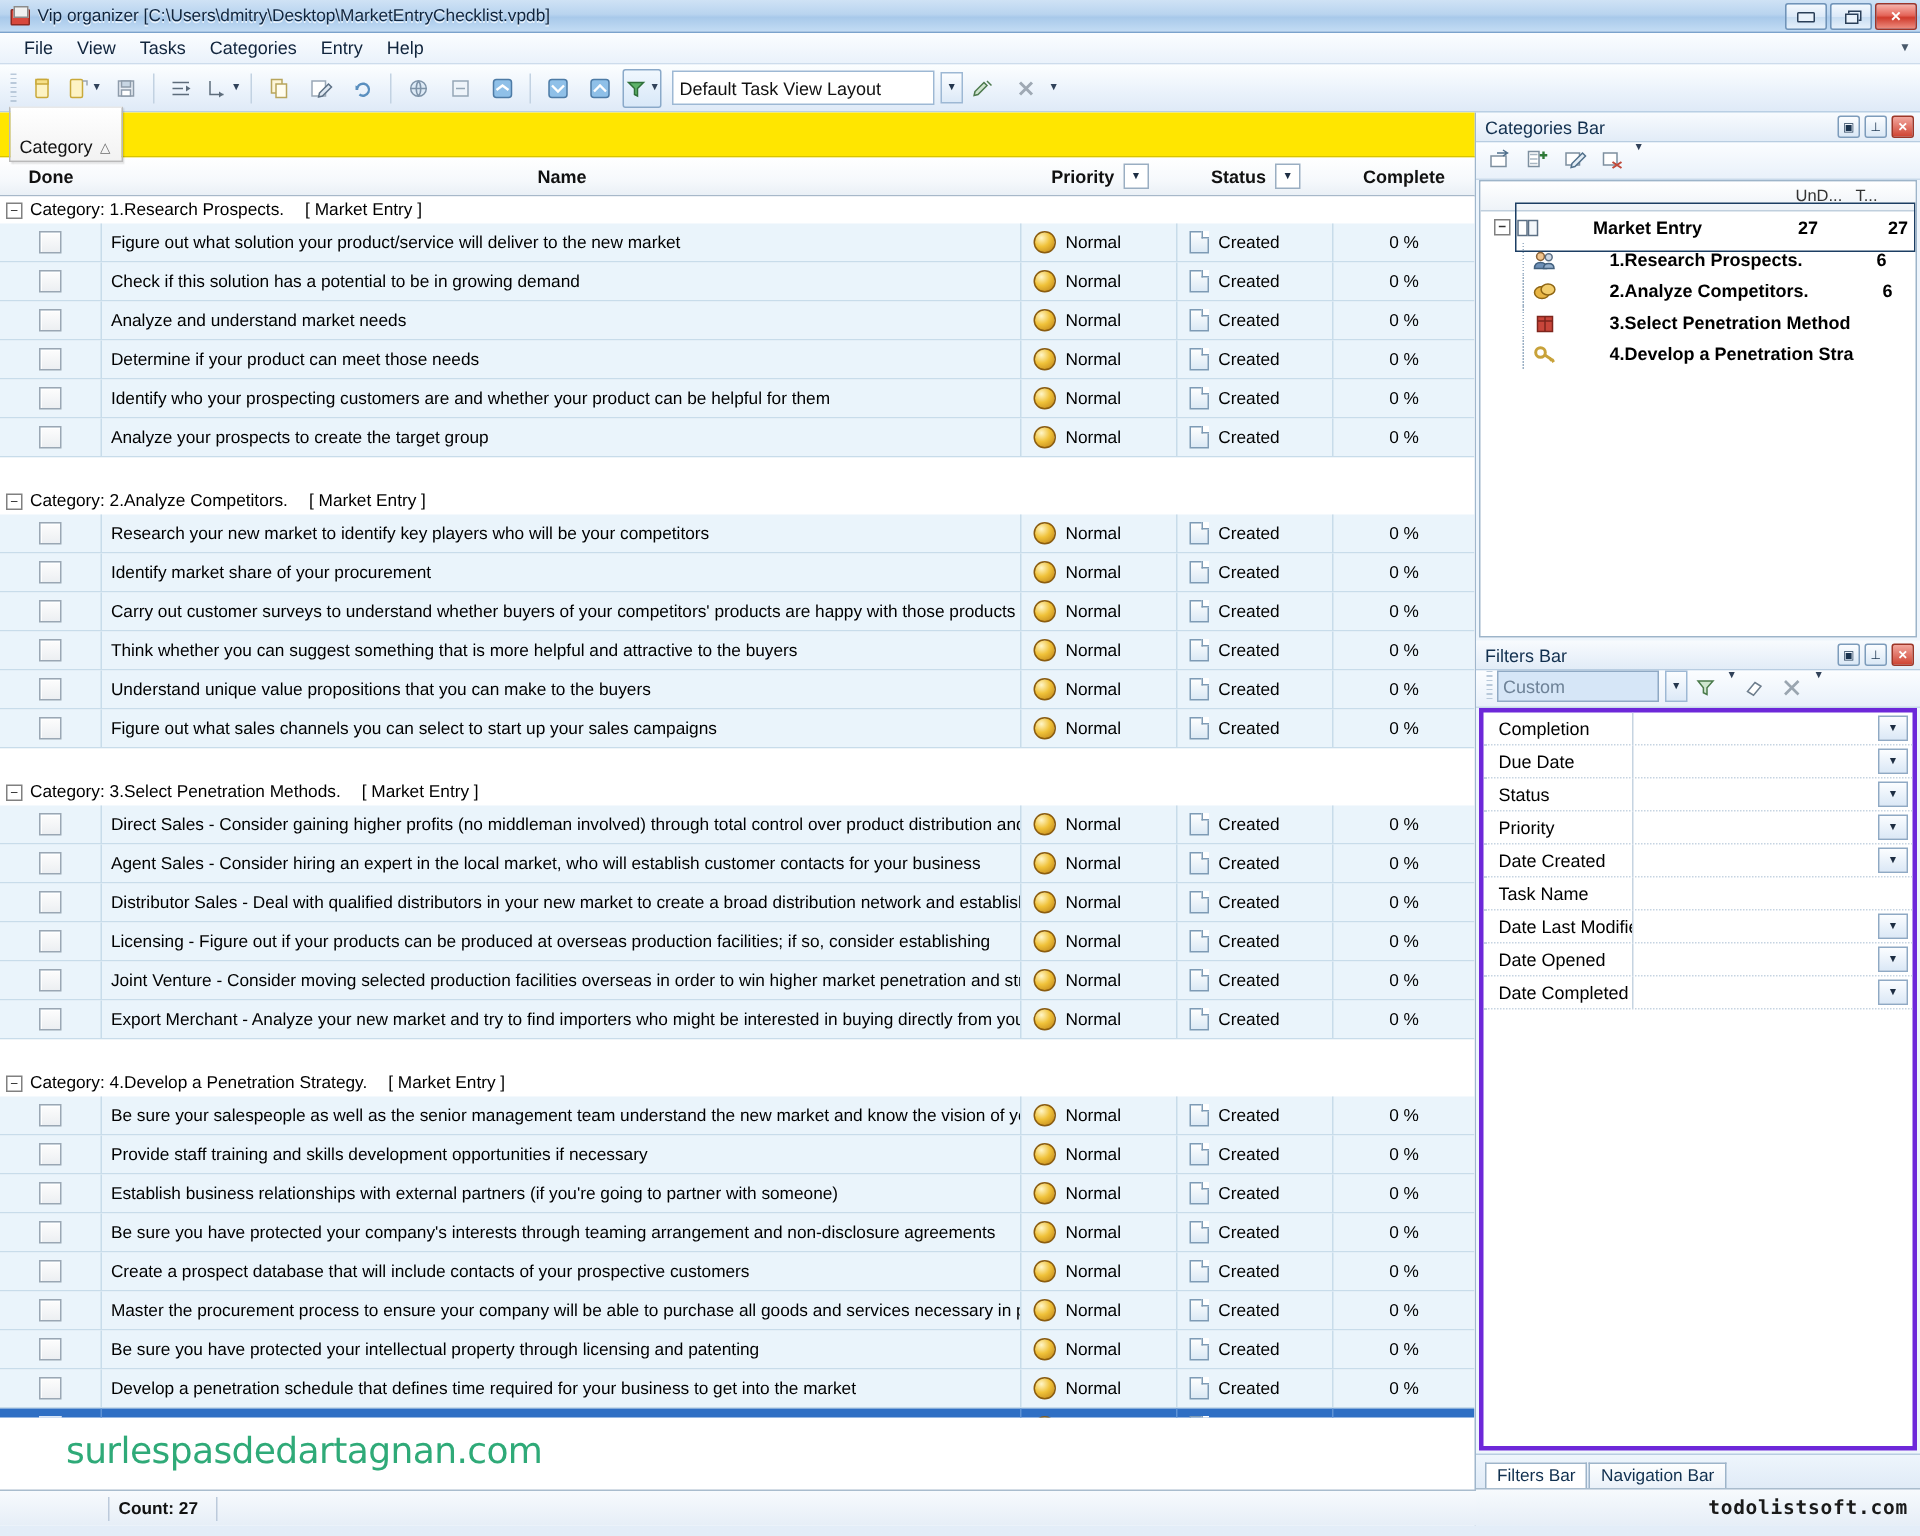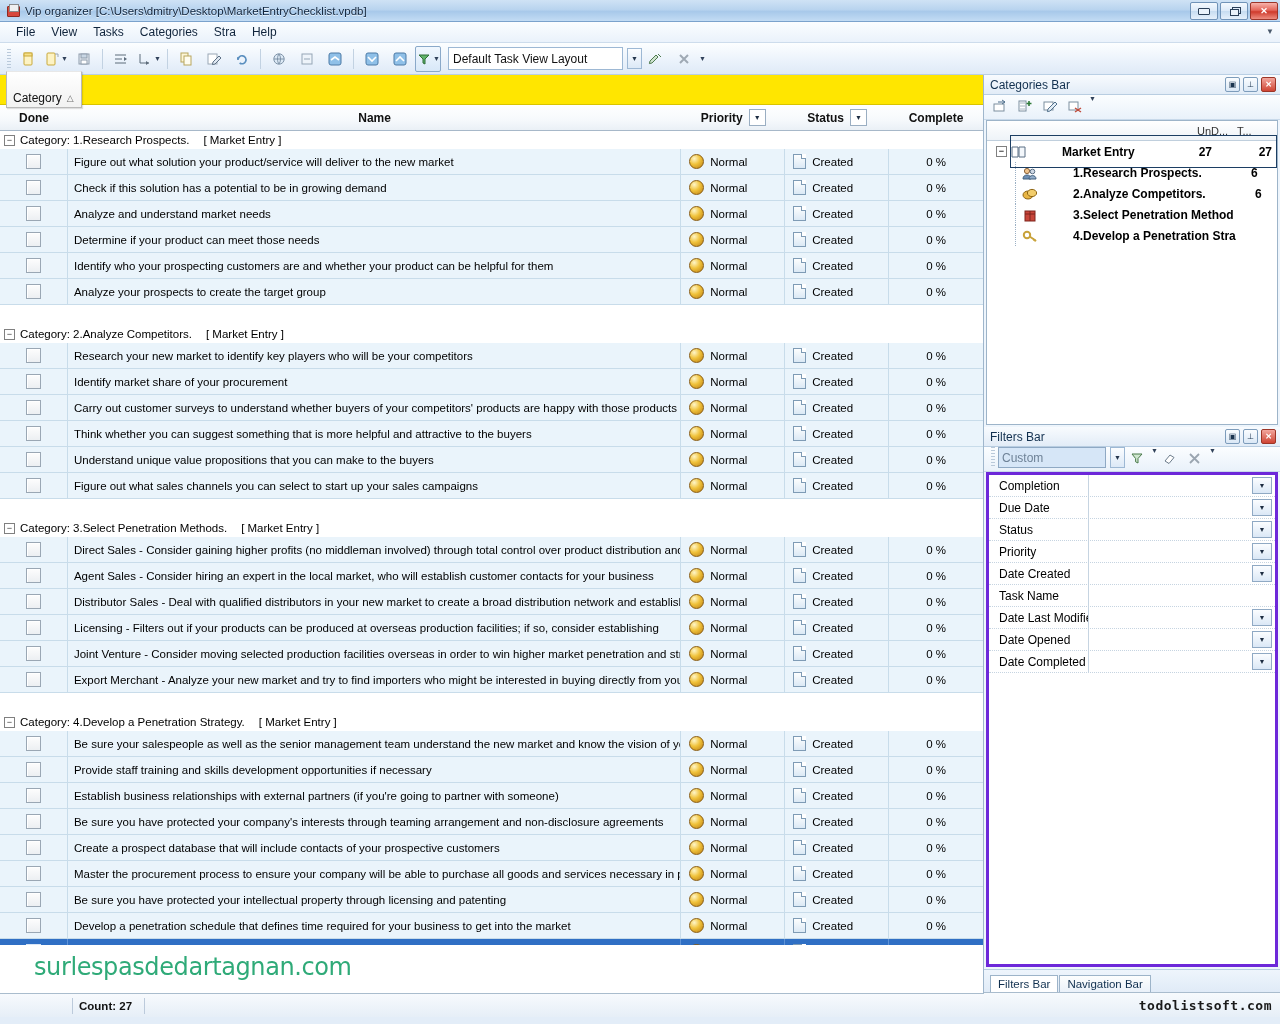--- a/index.html
+++ b/index.html
@@ -165,21 +165,21 @@
     border:1px solid #7e9bb5;
   }
   .page-ic:after{
     content:"";position:absolute;right:-1px;top:-1px;width:4px;height:4px;
     background:#fff;border-left:1px solid #7e9bb5;border-bottom:1px solid #7e9bb5;
   }
   .spacer-row{height:20px;background:#fff;}
 
   
   .watermark{
-    position:absolute;left:34px;bottom:36px;font-size:24px;color:#2faa78;
+    position:absolute;left:44px;bottom:36px;font-size:24px;color:#2faa78;
     font-family:"DejaVu Sans",sans-serif;letter-spacing:-.4px;pointer-events:none;
   }
   .left-status{
     position:absolute;left:0;bottom:0;width:984px;height:24px;
     background:linear-gradient(180deg,#f7fafd,#e6eef7);
     border-top:1px solid #a9bccd;display:flex;align-items:center;box-sizing:border-box;
   }
   .status-cell{
     margin-left:72px;border-left:1px solid #bccadb;border-right:1px solid #bccadb;
     padding:2px 12px 2px 6px;font-size:11.5px;font-weight:bold;color:#111;
@@ -286,21 +286,21 @@
         </div>
       <div class="winbtn close">✕</div>
     </div>
   </div>
 
   <div class="menubar">
     <div class="menuitem">File</div>
     <div class="menuitem">View</div>
     <div class="menuitem">Tasks</div>
     <div class="menuitem">Categories</div>
-    <div class="menuitem">Stra</div>
+    <div class="menuitem">Entry</div>
     <div class="menuitem">Help</div>
     <div class="menu-ovf">▼</div>
   </div>
 
   <div class="toolbar">
     <span class="grip"></span>
 
     <div class="tbtn">
       <svg width="16" height="16" viewBox="0 0 16 16">
           <rect x="4" y="2" width="8" height="12" rx="1" fill="#fdf3c4" stroke="#c9a93a"></rect>
@@ -676,21 +676,21 @@
             <div class="cell stat">
               <span class="page-ic"></span>
               <span>Created</span>
             </div>
             <div class="cell comp">0 %</div>
           </div>
           <div class="t-row">
             <div class="cell done">
               <span class="chk"></span>
             </div>
-            <div class="cell name">Licensing - Filters out if your products can be produced at overseas production facilities; if so, consider establishing</div>
+            <div class="cell name">Licensing - Figure out if your products can be produced at overseas production facilities; if so, consider establishing</div>
             <div class="cell prio">
               <span class="ball"></span>
               <span>Normal</span>
             </div>
             <div class="cell stat">
               <span class="page-ic"></span>
               <span>Created</span>
             </div>
             <div class="cell comp">0 %</div>
           </div>

